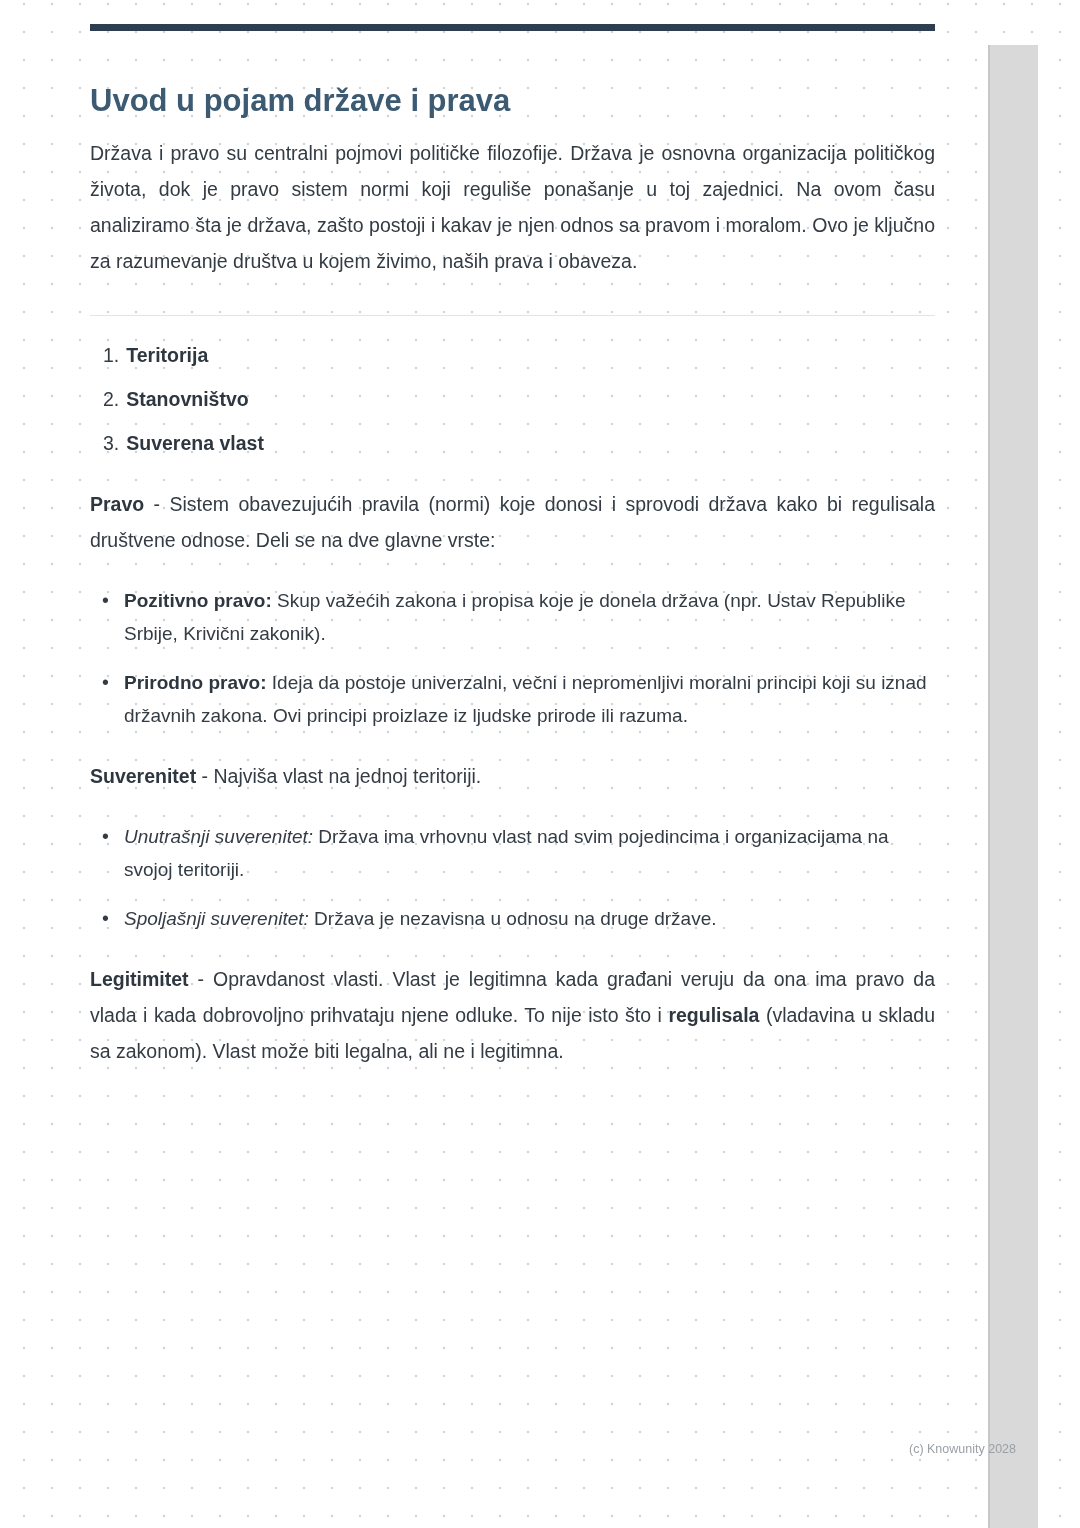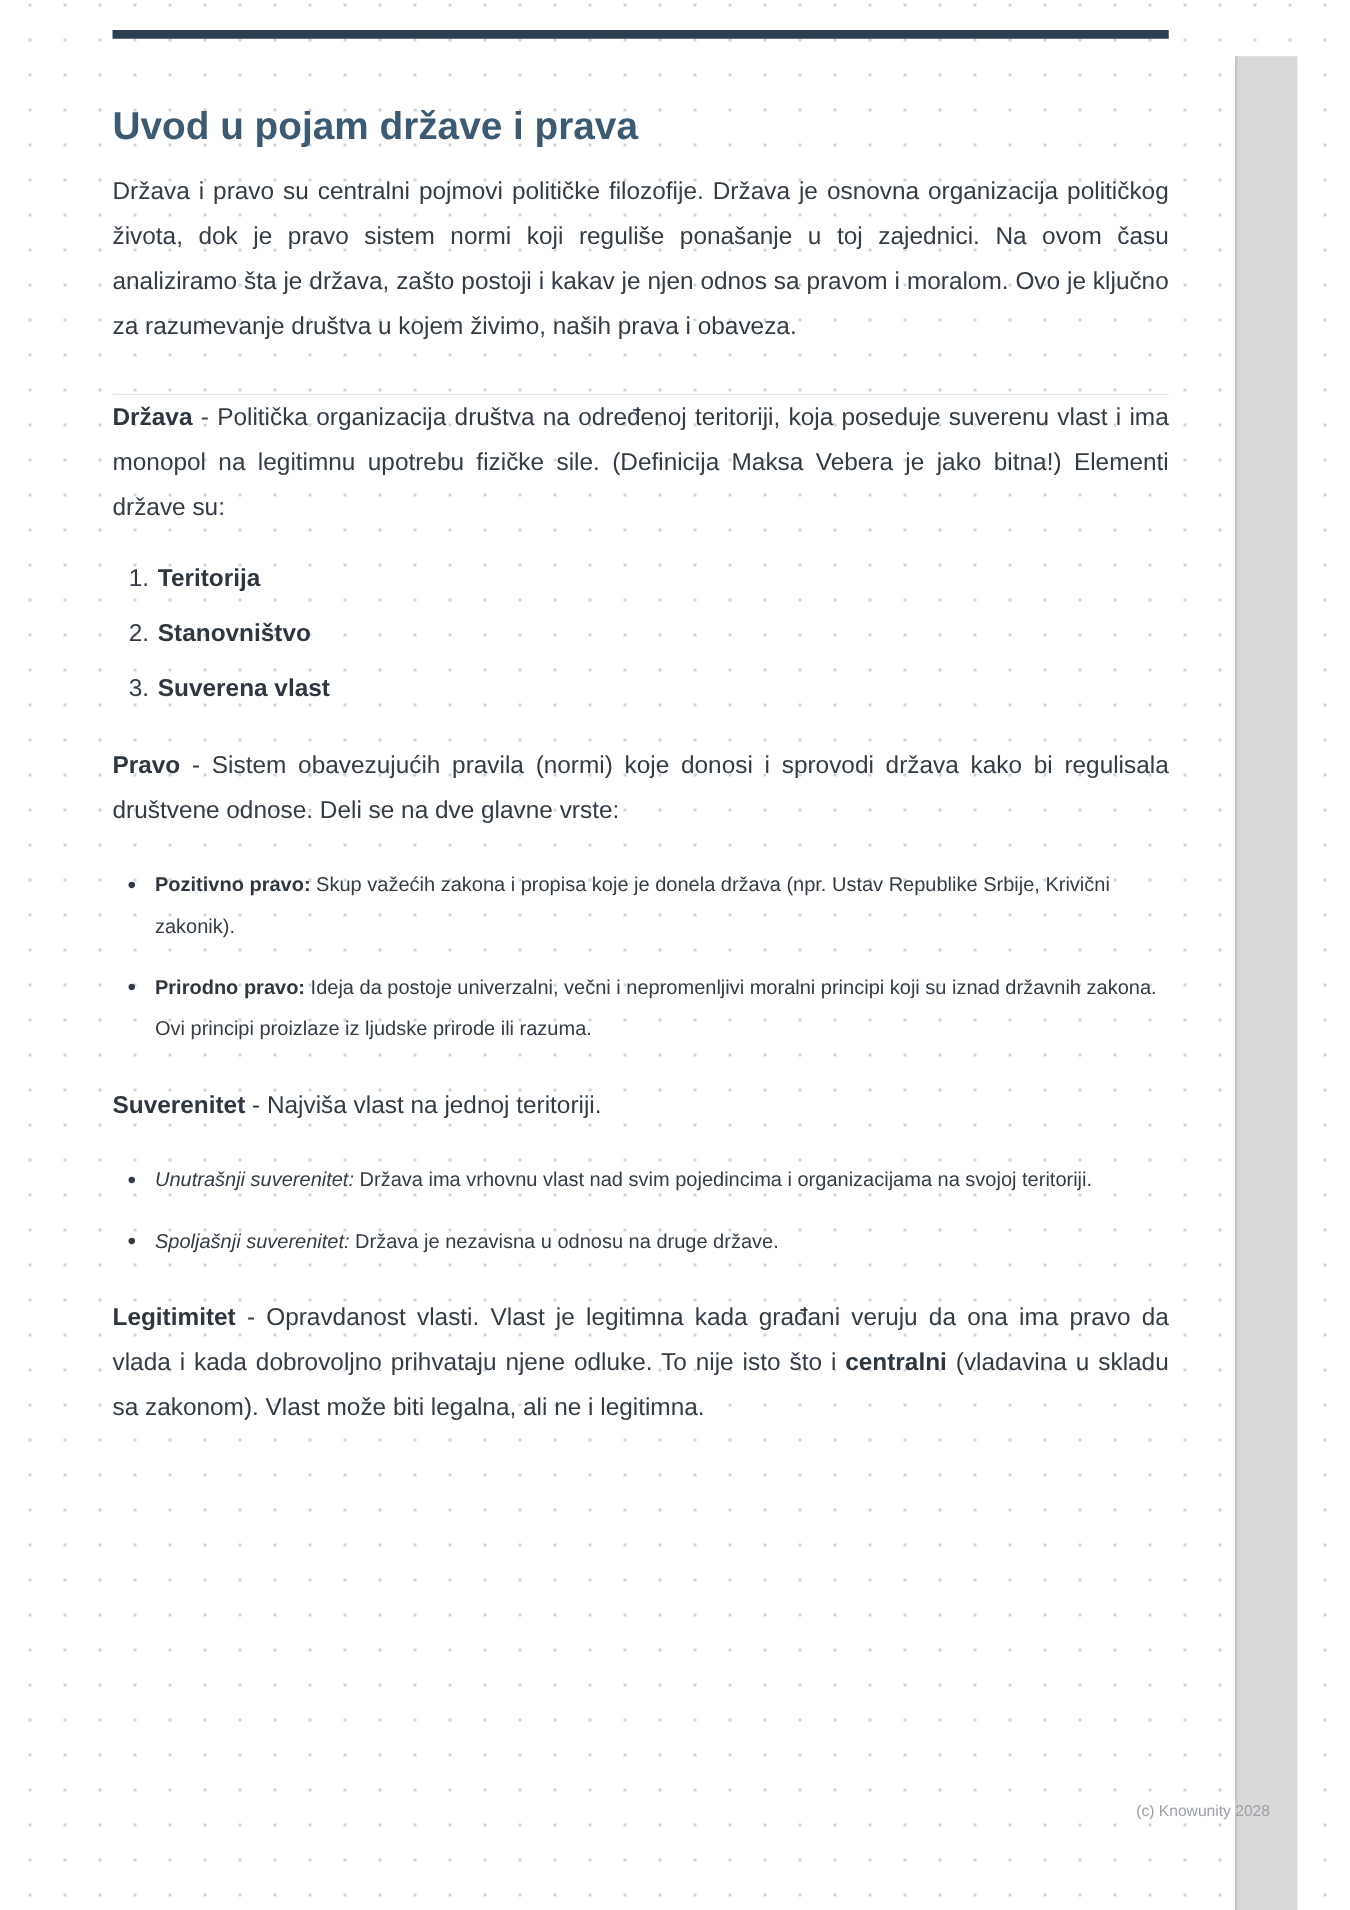--- a/index.html
+++ b/index.html
@@ -62,21 +62,21 @@
   .num-item .num { margin-right: 7px; }
   .bullet-list { margin: 26px 0 26px 0; padding-left: 12px; }
   .bullet-item { display: flex; margin-bottom: 16px; }
   .bullet-glyph {
     flex: none;
     width: 22px;
     font-size: 19.5px;
     line-height: 33px;
   }
   .bullet-text {
-    font-size: 16px;
+    font-size: 19px;
     line-height: 33px;
     text-align: left;
     margin: 0;
   }
   .bullet-text em { font-style: italic; }
   .footer-copyright {
     position: absolute;
     right: 64px;
     bottom: 72px;
     font-size: 12.5px;
@@ -103,21 +103,20 @@
 
   <section>
     <h2>Uvod u pojam države i prava</h2>
     <p class="body">Država i pravo su centralni pojmovi političke filozofije. Država je osnovna organizacija političkog života, dok je pravo sistem normi koji reguliše ponašanje u toj zajednici. Na ovom času analiziramo šta je država, zašto postoji i kakav je njen odnos sa pravom i moralom. Ovo je ključno za razumevanje društva u kojem živimo, naših prava i obaveza.</p>
   </section>
 
   <hr class="divider">
 
   <section>
 
-    <p class="body"><strong>Država</strong><span> - Politička organizacija društva na određenoj teritoriji, koja poseduje suverenu vlast i ima monopol na legitimnu upotrebu fizičke sile. (Definicija Maksa Vebera je jako bitna!) Elementi države su:</span></p>
 
     <div class="num-list">
       <div class="num-item">
         <span class="num">1.</span>
         <strong>Teritorija</strong>
       </div>
       <div class="num-item">
         <span class="num">2.</span>
         <strong>Stanovništvo</strong>
       </div>
@@ -146,18 +145,18 @@
       <div class="bullet-item">
         <span class="bullet-glyph">•</span>
         <p class="bullet-text"><em>Unutrašnji suverenitet:</em><span> Država ima vrhovnu vlast nad svim pojedincima i organizacijama na svojoj teritoriji.</span></p>
       </div>
       <div class="bullet-item">
         <span class="bullet-glyph">•</span>
         <p class="bullet-text"><em>Spoljašnji suverenitet:</em><span> Država je nezavisna u odnosu na druge države.</span></p>
       </div>
     </div>
 
-    <p class="body"><strong>Legitimitet</strong><span> - Opravdanost vlasti. Vlast je legitimna kada građani veruju da ona ima pravo da vlada i kada dobrovoljno prihvataju njene odluke. To nije isto što i </span><strong>centralni</strong><span> (vladavina u skladu sa zakonom). Vlast može biti legalna, ali ne i legitimna.</span></p>
+    <p class="body"><strong>Legitimitet</strong><span> - Opravdanost vlasti. Vlast je legitimna kada građani veruju da ona ima pravo da vlada i kada dobrovoljno prihvataju njene odluke. To nije isto što i </span><strong>regulisala</strong><span> (vladavina u skladu sa zakonom). Vlast može biti legalna, ali ne i legitimna.</span></p>
   </section>
 
 </div>
 
 <div class="footer-copyright">(c) Knowunity 2028</div>
 
 </body></html>

